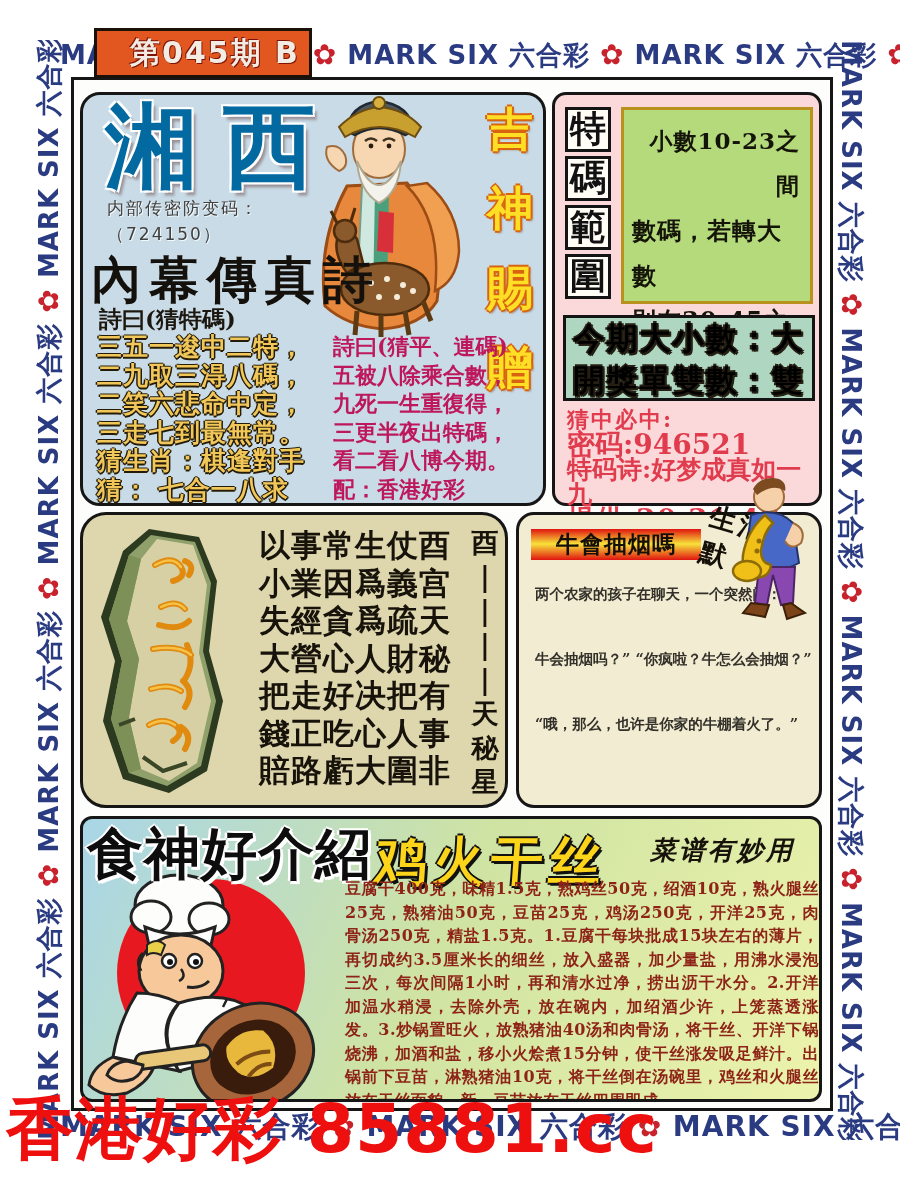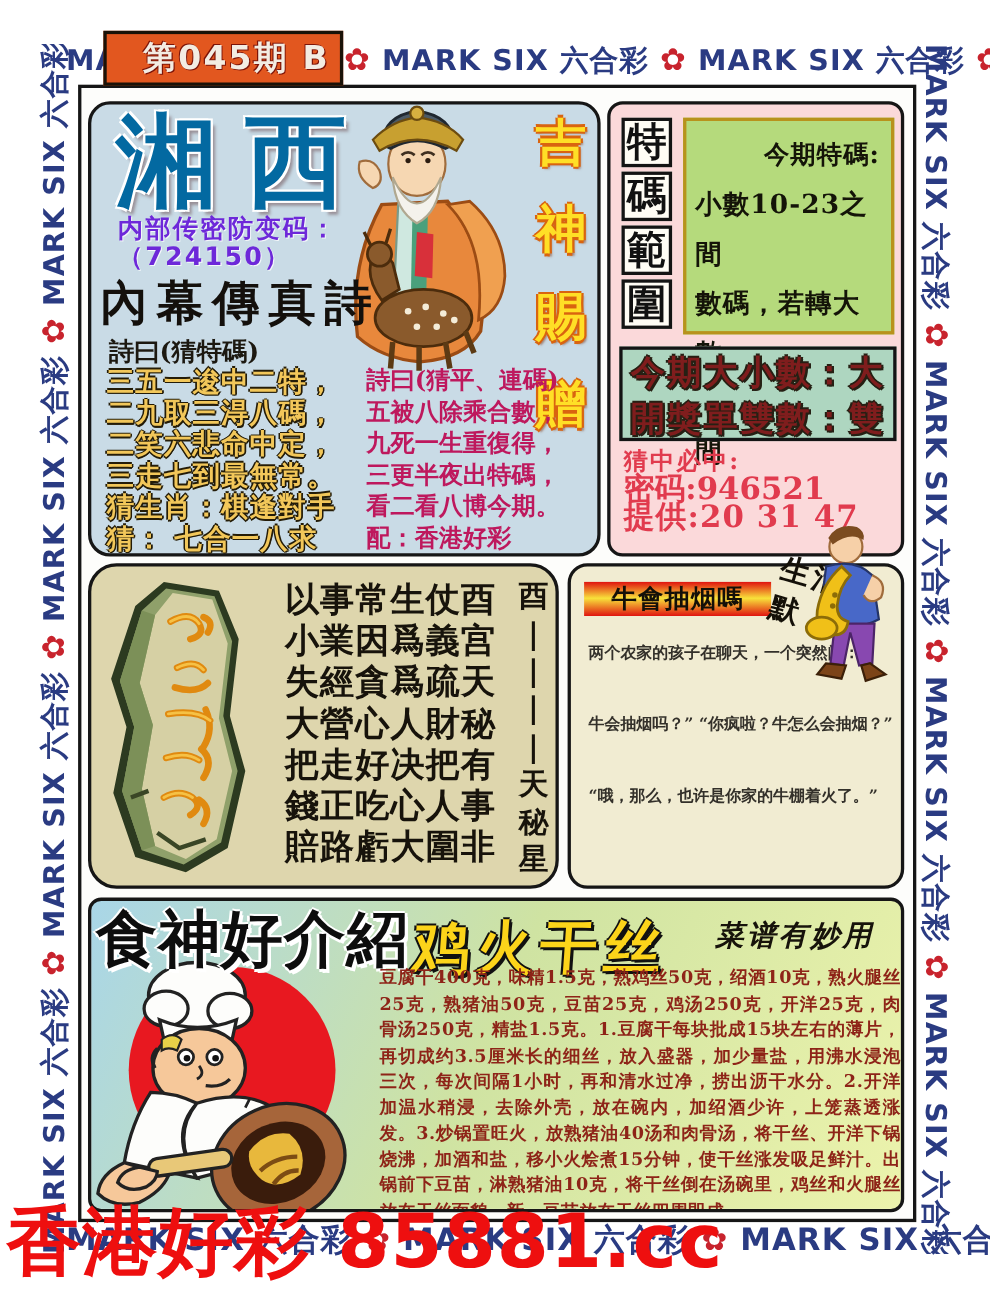--- a/index.html
+++ b/index.html
@@ -22,43 +22,43 @@
     text-shadow:1px 1px 0 #7c1408,-1px -1px 0 #7c1408;z-index:6;padding-left:24px;}
 
   #frame{position:absolute;left:71px;top:77px;width:756px;height:1028px;border:3px solid #161616;background:#fdfdfb;}
 
   .panel{position:absolute;border:3px solid #161616;box-sizing:border-box;}
 
   
   #panel-fortune{left:80px;top:92px;width:466px;height:414px;background:#c9dbe6;border-radius:20px;}
   #region-title{position:absolute;left:22px;top:-10px;font-size:92px;font-weight:900;color:#0369a1;
     letter-spacing:26px;text-shadow:2px 2px 0 #fff,-2px -2px 0 #fff,2px -2px 0 #fff,-2px 2px 0 #fff,4px 5px 3px rgba(60,0,0,.35);}
-  #anti-fake{position:absolute;left:24px;top:100px;color:#6d28d9;font-weight:700;font-size:23px;letter-spacing:2px;
+  #anti-fake{position:absolute;left:24px;top:100px;color:#404040;font-weight:400;font-size:17px;letter-spacing:2px;
     text-shadow:1px 1px 0 rgba(255,255,255,.8);line-height:26px;}
-  #inner-title{position:absolute;left:8px;top:152px;font-size:43px;font-weight:900;color:#14100c;letter-spacing:8px;}
+  #inner-title{position:absolute;left:8px;top:152px;font-size:50px;font-weight:900;color:#14100c;letter-spacing:8px;}
   #poem1-title{position:absolute;left:16px;top:209px;font-size:23px;font-weight:bold;color:#1c1810;}
   #poem1{position:absolute;left:14px;top:238px;font-size:25px;font-weight:900;color:#f2c75a;line-height:28.5px;letter-spacing:1px;
     text-shadow:1.5px 0 #241c08,-1.5px 0 #241c08,0 1.5px #241c08,0 -1.5px #241c08,1px 1px #241c08;}
   #poem2{position:absolute;left:250px;top:237px;font-size:22px;font-weight:bold;color:#be185d;line-height:28.5px;}
   #god-label{position:absolute;right:6px;top:4px;height:300px;width:54px;display:flex;flex-direction:column;
     justify-content:space-between;align-items:center;font-size:46px;font-weight:900;color:#ffdf26;
     text-shadow:2px 0 #d96410,-2px 0 #d96410,0 2px #d96410,0 -2px #d96410,2px 2px 2px rgba(120,40,0,.5);}
   #deity{position:absolute;left:204px;top:-4px;width:188px;height:248px;}
 
   
   #panel-special{left:552px;top:92px;width:270px;height:414px;background:#fbd9da;border-radius:14px;}
   #range-label{position:absolute;left:10px;top:12px;display:flex;flex-direction:column;gap:4px;}
   #range-label div{width:46px;height:45px;background:#fffdf5;border:3px solid #141414;box-sizing:border-box;
     display:flex;align-items:center;justify-content:center;font-size:36px;font-weight:900;color:#111;}
   #range-note{position:absolute;left:66px;top:12px;width:192px;height:197px;background:#b5da7c;border:3px solid #b8921c;
     box-sizing:border-box;padding:8px 6px 0 8px;font-size:24px;font-weight:bold;color:#141408;line-height:45px;letter-spacing:1px;}
   #range-note div:first-child{text-align:right;padding-right:4px;font-size:23px;}
   #size-parity{position:absolute;left:8px;top:220px;width:252px;height:86px;background:#aed6c0;border:3px solid #141414;
     box-sizing:border-box;display:flex;flex-direction:column;justify-content:space-evenly;align-items:center;}
-  .yellow-line{font-size:31px;font-weight:900;color:#7f1d1d;letter-spacing:2px;white-space:nowrap;
+  .yellow-line{font-size:31px;font-weight:900;color:#000000;letter-spacing:2px;white-space:nowrap;
     text-shadow:2px 0 #262014,-2px 0 #262014,0 2px #262014,0 -2px #262014,2px 2px #262014;}
   #must-win{position:absolute;left:12px;top:312px;color:#e13b4e;font-weight:700;line-height:25px;}
   #must-win .l1{font-size:22px;letter-spacing:2px;}
   #must-win .l2{font-size:28px;}
   #must-win .l3{font-size:25px;}
   #must-win .l4{font-size:28px;letter-spacing:1px;}
 
   
   #panel-stone{left:80px;top:512px;width:428px;height:296px;background:#ded6ad;border-radius:26px;overflow:hidden;}
   #stone-art{position:absolute;left:6px;top:6px;width:168px;height:284px;}
@@ -178,32 +178,32 @@
   </div>
 
   <div class="panel" id="panel-special">
     <div id="range-label" class="serif">
         <div>特</div>
         <div>碼</div>
         <div>範</div>
         <div>圍</div>
       </div>
     <div id="range-note" class="serif">
-        <div>今期特碼:</div>
         <div>小數10-23之間</div>
         <div>數碼，若轉大數</div>
         <div>則在30-45之間</div>
       </div>
     <div id="size-parity">
       <div class="yellow-line">今期大小數：大</div>
       <div class="yellow-line">開獎單雙數：雙</div>
     </div>
     <div id="must-win" class="serif">
       <div class="l1">猜中必中:</div>
       <div class="l2">密码:946521</div>
+      <div class="l3">特码诗:好梦成真如一九</div>
       <div class="l4">提供:20 31 47</div>
     </div>
   </div>
 
   <div class="panel" id="panel-stone">
     <svg id="stone-art" viewBox="0 0 168 284">
       <path d="M60 8 L110 16 L128 60 L120 130 L134 180 L118 250 L80 272 L34 258 L14 200 L26 140 L12 96 L34 30 Z" fill="#2c3a20"></path>
       <path d="M62 14 L106 21 L122 62 L114 130 L127 180 L112 245 L78 265 L40 252 L22 198 L33 140 L20 98 L40 34 Z" fill="#8fa06a"></path>
       <path d="M68 18 L104 24 L118 64 L110 132 L122 180 L108 242 L80 260 L52 248 L40 196 L50 138 L38 100 L52 38 Z" fill="#d6d0a4"></path>
       <path d="M40 252 L22 198 L33 140 L20 98 L40 34 L52 38 L38 100 L50 138 L40 196 L52 248 Z" fill="#7c9058"></path>

